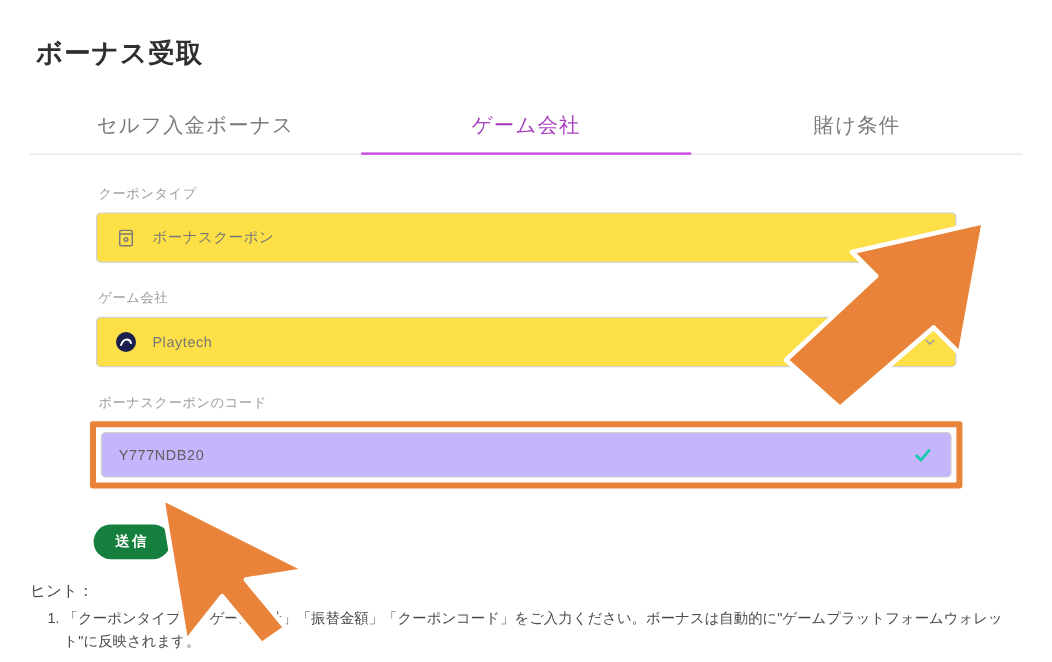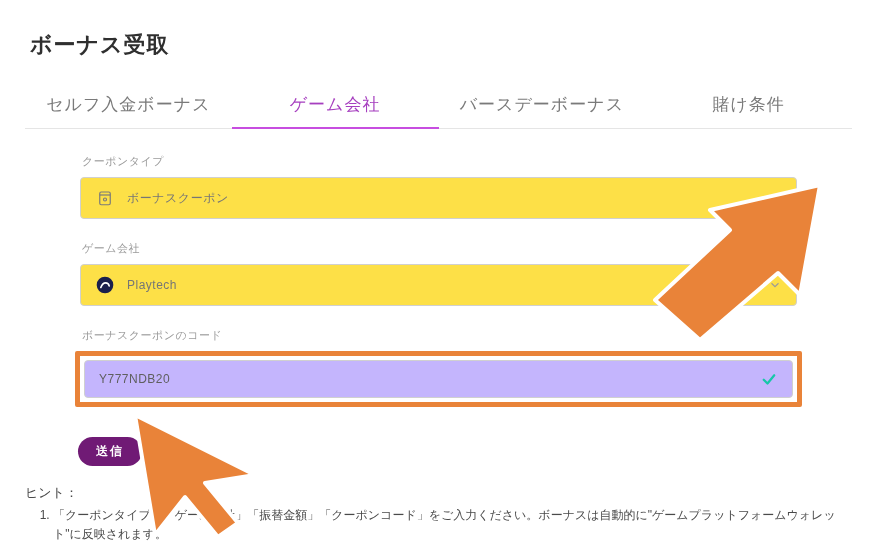--- a/index.html
+++ b/index.html
@@ -123,21 +123,21 @@
   }
   .code-input .check {
     color: #17c7a8;
     font-weight: bold;
     font-size: 16px;
   }
 
   
   .submit-btn {
     display: inline-block;
-    background: #701a75;
+    background: #15803d;
     color: #fff;
     font-size: 12px;
     font-weight: 600;
     border: none;
     border-radius: 16px;
     padding: 6px 18px;
     cursor: pointer;
     letter-spacing: 2px;
     margin-left: -2px;
   }
@@ -186,21 +186,20 @@
 </head>
 <body>
 
 <div class="page">
 
   <h1 class="page-title">ボーナス受取</h1>
 
   <div class="tabs">
     <div class="tab">セルフ入金ボーナス</div>
     <div class="tab active">ゲーム会社</div>
-    <div class="tab">バースデーボーナス</div>
     <div class="tab">賭け条件</div>
   </div>
 
   <div class="form-area">
 
     
     <div class="field-label">クーポンタイプ</div>
     <div class="select-box">
       <span class="icon-slot">
         <svg viewBox="0 0 24 24" width="18" height="18" fill="none" stroke="#7a7a7a" stroke-width="1.6">

